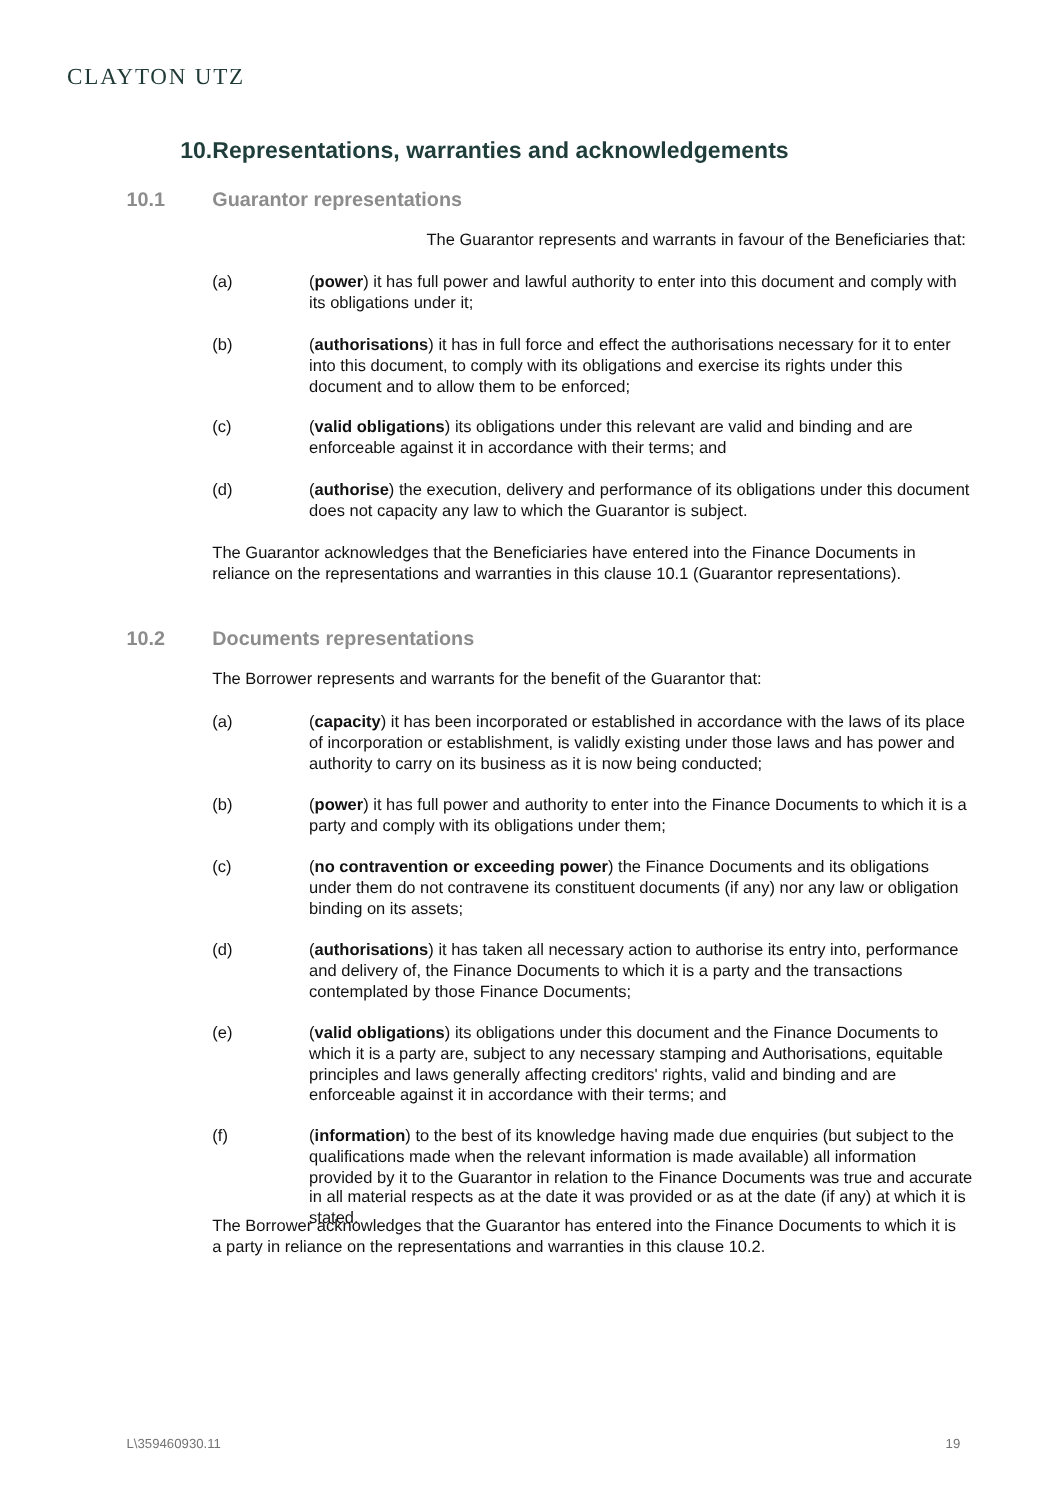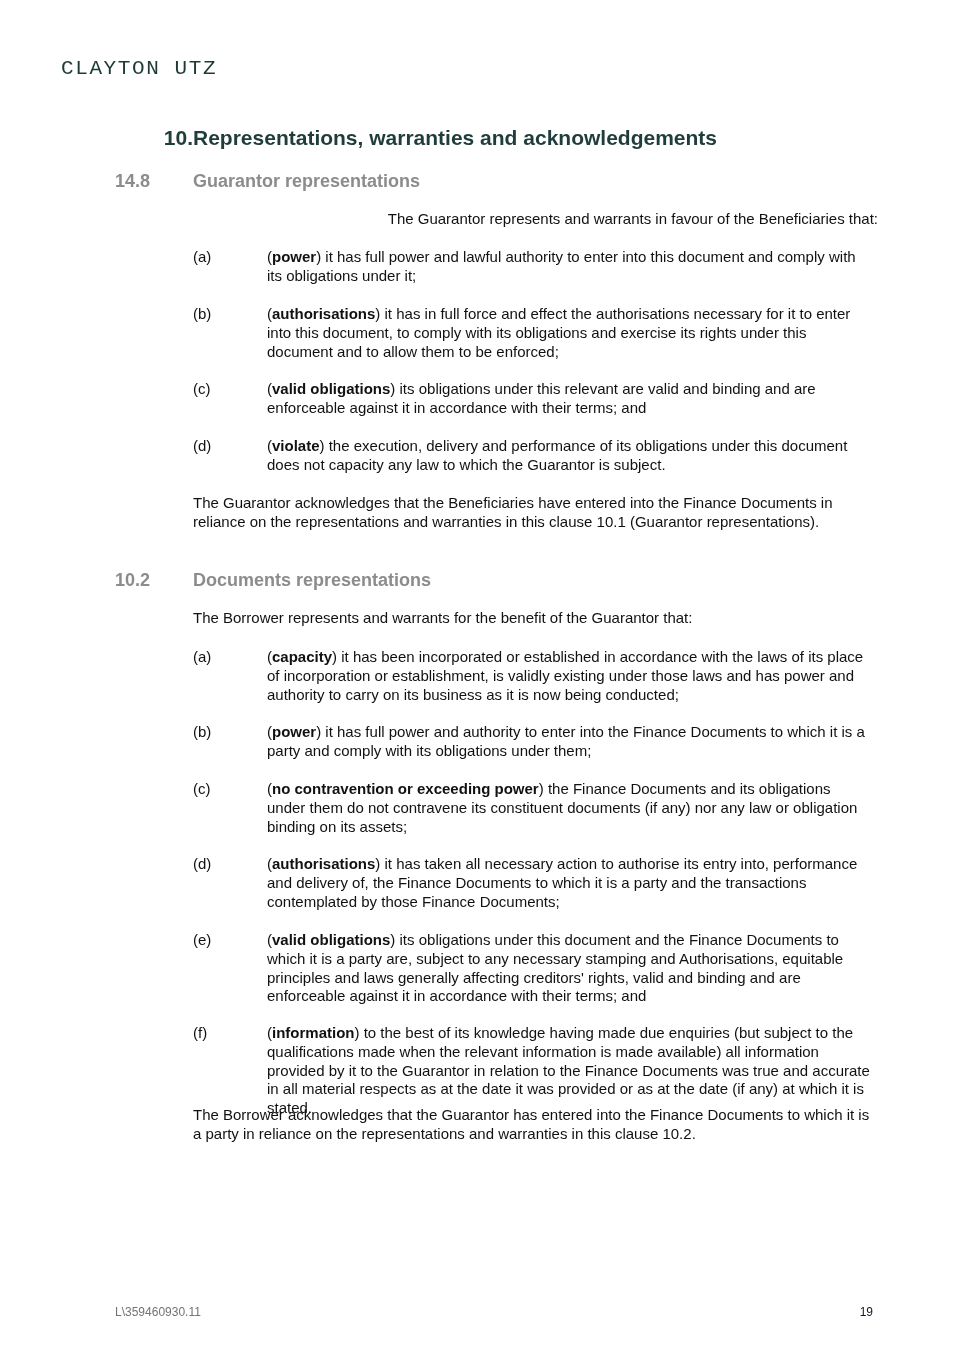--- a/index.html
+++ b/index.html
@@ -1,64 +1,64 @@
 <!DOCTYPE html>
 <html><head>
 <meta charset="utf-8">
 <style>
   html, body { margin: 0; padding: 0; background: #ffffff; }
   body { width: 965px; height: 1365px; position: relative; overflow: hidden;
          font-family: "Liberation Sans", sans-serif; color: #111; }
-  .logo { position: absolute; left: 61px; top: 57px; font-family: Liberation Mono, monospace;
+  .logo { position: absolute; left: 61px; top: 57px; font-family: Liberation Serif, serif;
           font-size: 21px; letter-spacing: 1.6px; color: #1f3a36; }
   .h1 { position: absolute; left: 115px; top: 126px; font-size: 21px; font-weight: bold; color: #1f3d3a; }
   .h1 .num { position: absolute; left: 0; width: 78px; text-align: right; }
   .h1 .txt { position: absolute; left: 78px; white-space: nowrap; }
   .h2 { position: absolute; left: 115px; font-size: 18px; font-weight: bold; color: #8c8c8c; }
   .h2 .num { position: absolute; left: 0; }
   .h2 .txt { position: absolute; left: 78px; white-space: nowrap; }
   .para { position: absolute; left: 193px; width: 685px; font-size: 15px; line-height: 18.8px; }
   .item { position: absolute; left: 193px; width: 685px; font-size: 15px; line-height: 18.8px; }
   .item .lbl { position: absolute; left: 0; top: 0; }
-  .item .body { position: absolute; left: 74px; top: 0; width: 605px; }
+  .item .body { position: absolute; left: 88px; top: 0; width: 605px; }
   .item .body b { font-weight: bold; }
   .footer-ref { position: absolute; left: 115px; top: 1305px; font-size: 12px; color: #737373; }
-  .footer-page { position: absolute; right: 92px; top: 1305px; font-size: 12px; color: #0f172a; }
+  .footer-page { position: absolute; right: 92px; top: 1305px; font-size: 12px; color: #737373; }
 </style>
 </head>
 <body>
 
 <div class="logo">CLAYTON UTZ</div>
 
 <div class="h1">
   <span class="num">10.</span>
   <span class="txt">Representations, warranties and acknowledgements</span>
 </div>
 
 <div class="h2" style="top:171px;">
-  <span class="num">14.8</span>
+  <span class="num">10.1</span>
   <span class="txt">Guarantor representations</span>
 </div>
 <div class="para" style="top:210px;text-align:right;">The Guarantor represents and warrants in favour of the Beneficiaries that:</div>
 
 <div class="item" style="top:248px;">
   <span class="lbl">(a)</span>
   <div class="body">(<b>power</b>)<span> it has full power and lawful authority to enter into this document and comply with its obligations under it;</span></div>
 </div>
 <div class="item" style="top:305px;">
   <span class="lbl">(b)</span>
   <div class="body">(<b>authorisations</b>)<span> it has in full force and effect the authorisations necessary for it to enter into this document, to comply with its obligations and exercise its rights under this document and to allow them to be enforced;</span></div>
 </div>
 <div class="item" style="top:380px;">
   <span class="lbl">(c)</span>
   <div class="body">(<b>valid obligations</b>)<span> its obligations under this relevant are valid and binding and are enforceable against it in accordance with their terms; and</span></div>
 </div>
 <div class="item" style="top:437px;">
   <span class="lbl">(d)</span>
-  <div class="body">(<b>violate</b>)<span> the execution, delivery and performance of its obligations under this document does not capacity any law to which the Guarantor is subject.</span></div>
+  <div class="body">(<b>authorise</b>)<span> the execution, delivery and performance of its obligations under this document does not capacity any law to which the Guarantor is subject.</span></div>
 </div>
 
 <div class="para" style="top:494px;">The Guarantor acknowledges that the Beneficiaries have entered into the Finance Documents in reliance on the representations and warranties in this clause 10.1 (Guarantor representations).</div>
 
 <div class="h2" style="top:570px;">
   <span class="num">10.2</span>
   <span class="txt">Documents representations</span>
 </div>
 <div class="para" style="top:609px;">The Borrower represents and warrants for the benefit of the Guarantor that:</div>
 

